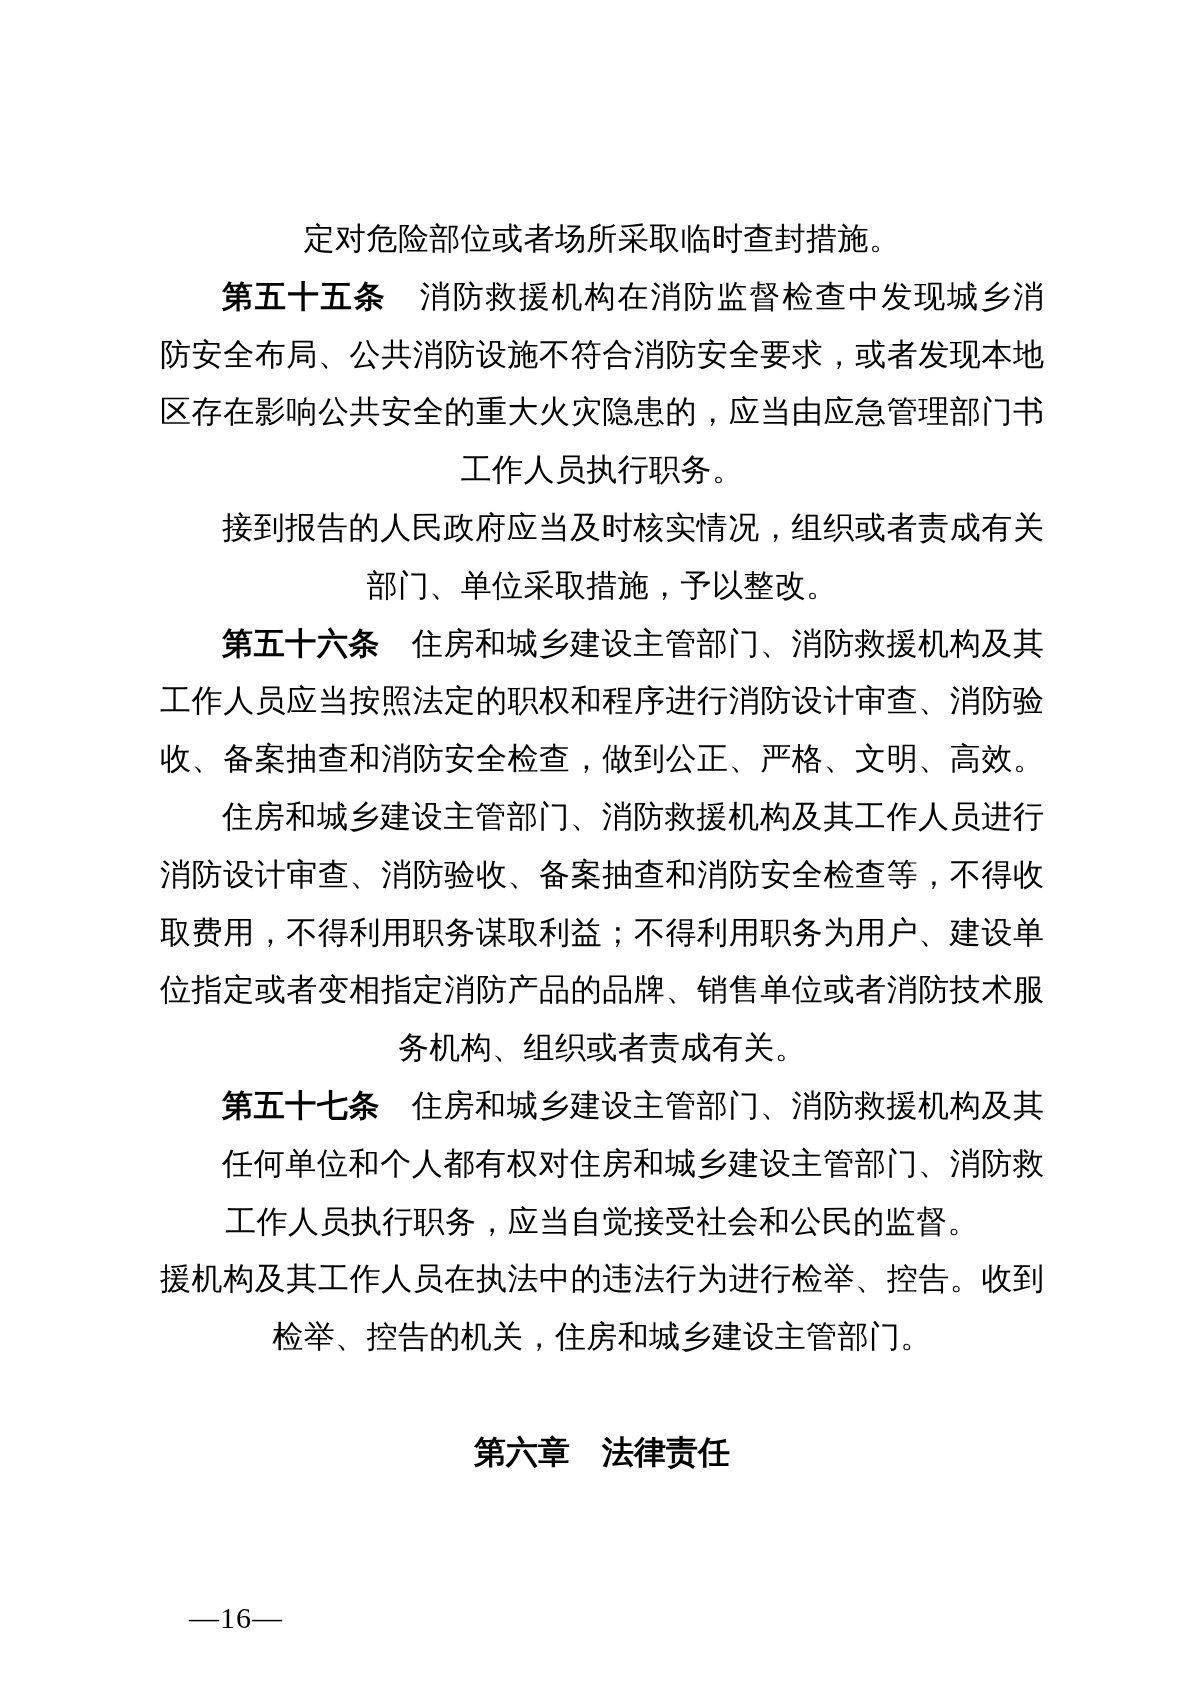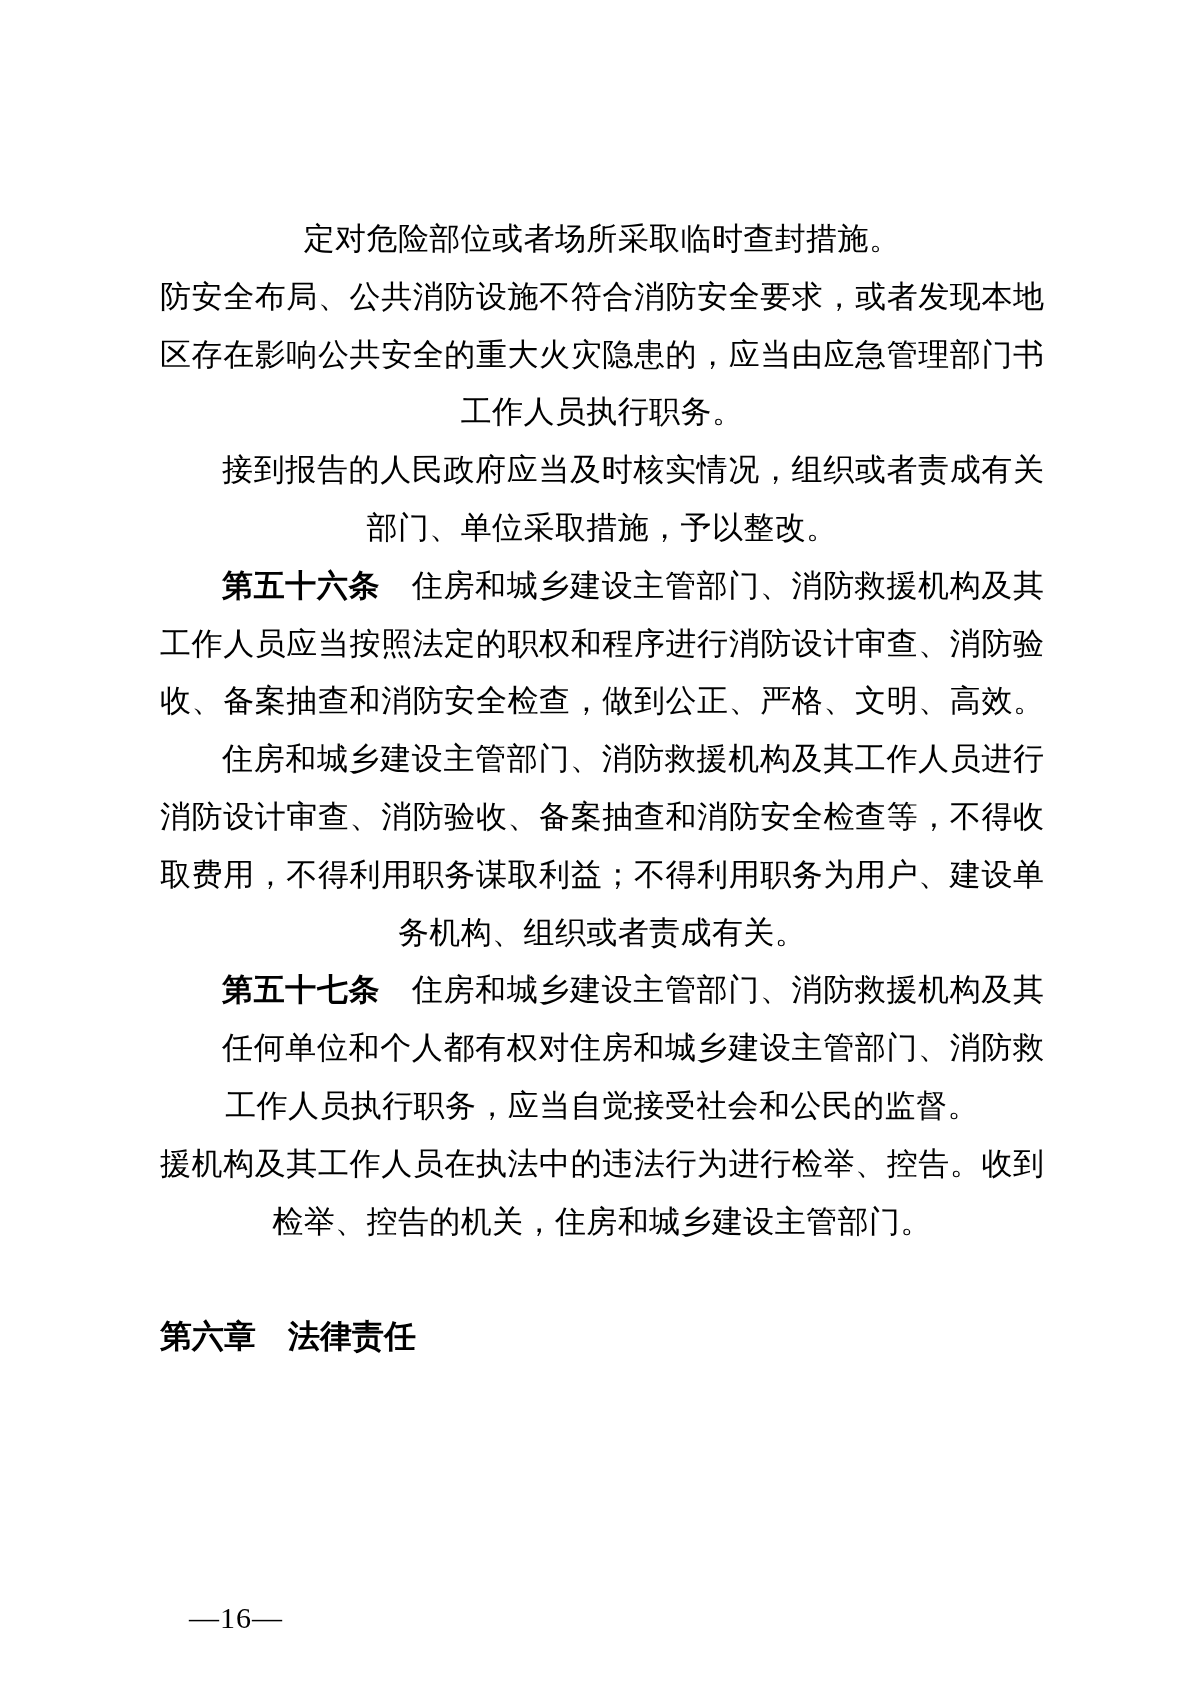--- a/index.html
+++ b/index.html
@@ -34,21 +34,21 @@
   }
   .line.indent { text-indent: 62px; }
   .art {
     font-family: "Liberation Sans", "DejaVu Sans", sans-serif;
     font-weight: bold;
   }
   .spacer { height: 57.8px; }
   .chapter {
     height: 57.8px;
     line-height: 57.8px;
-    text-align: left;
+    text-align: center;
     font-size: 32px;
     font-weight: bold;
     font-family: "Liberation Sans", "DejaVu Sans", sans-serif;
   }
   .page-number {
     position: absolute;
     left: 189px;
     top: 1600px;
     font-size: 30px;
     line-height: 36px;
@@ -56,34 +56,36 @@
   }
 </style>
 </head>
 <body>
 
 <div class="page">
   <div class="content">
 
     <div class="line"><span>定对危险部位或者场所采取临时查封措施。</span></div>
 
+    <div class="line justify indent"><span class="art">第五十五条</span><span>　消防救援机构在消防监督检查中发现城乡消</span></div>
     <div class="line justify"><span>防安全布局、公共消防设施不符合消防安全要求，或者发现本地</span></div>
     <div class="line justify"><span>区存在影响公共安全的重大火灾隐患的，应当由应急管理部门书</span></div>
     <div class="line"><span>工作人员执行职务。</span></div>
 
     <div class="line justify indent"><span>接到报告的人民政府应当及时核实情况，组织或者责成有关</span></div>
     <div class="line"><span>部门、单位采取措施，予以整改。</span></div>
 
     <div class="line justify indent"><span class="art">第五十六条</span><span>　住房和城乡建设主管部门、消防救援机构及其</span></div>
     <div class="line justify"><span>工作人员应当按照法定的职权和程序进行消防设计审查、消防验</span></div>
     <div class="line justify"><span>收、备案抽查和消防安全检查，做到公正、严格、文明、高效。</span></div>
 
     <div class="line justify indent"><span>住房和城乡建设主管部门、消防救援机构及其工作人员进行</span></div>
     <div class="line justify"><span>消防设计审查、消防验收、备案抽查和消防安全检查等，不得收</span></div>
     <div class="line justify"><span>取费用，不得利用职务谋取利益；不得利用职务为用户、建设单</span></div>
+    <div class="line justify"><span>位指定或者变相指定消防产品的品牌、销售单位或者消防技术服</span></div>
     <div class="line"><span>务机构、组织或者责成有关。</span></div>
 
     <div class="line justify indent"><span class="art">第五十七条</span><span>　住房和城乡建设主管部门、消防救援机构及其</span></div>
     <div class="line justify indent"><span>任何单位和个人都有权对住房和城乡建设主管部门、消防救</span></div>
 
     <div class="line"><span>工作人员执行职务，应当自觉接受社会和公民的监督。</span></div>
     <div class="line justify"><span>援机构及其工作人员在执法中的违法行为进行检举、控告。收到</span></div>
     <div class="line"><span>检举、控告的机关，住房和城乡建设主管部门。</span></div>
 
     <div class="spacer"></div>

